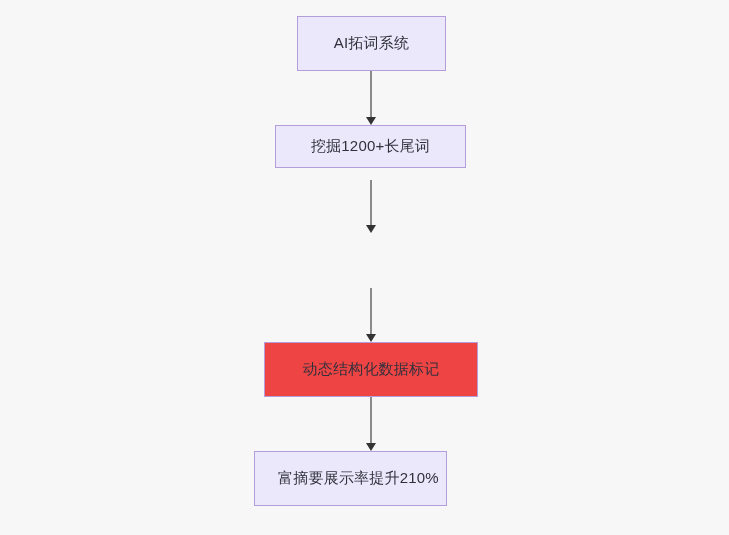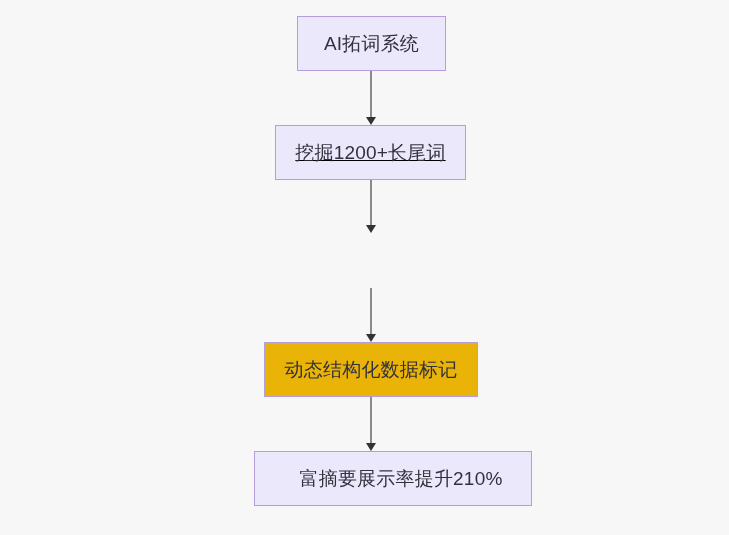--- a/index.html
+++ b/index.html
@@ -22,21 +22,21 @@
     position: absolute;
     box-sizing: border-box;
     background: #ebe8fc;
     border: 1.4px solid #b39ddb;
     display: flex;
     align-items: center;
     justify-content: center;
     text-align: center;
   }
   .node-label {
-    font-size: 19px;
+    font-size: 15px;
     line-height: 1.25;
     color: #31313c;
     letter-spacing: 0.2px;
     white-space: nowrap;
   }
   .edge {
     position: absolute;
     pointer-events: none;
   }
   .edge svg {
@@ -68,22 +68,22 @@
     </div>
     <div class="edge" style="left: 361px; top: 397px; width: 20px; height: 54px;">
       <svg width="20" height="54" viewBox="0 0 20 54">
         <line x1="10" y1="0" x2="10" y2="47" stroke="#666666" stroke-width="1.5"></line>
         <polygon points="10,54 5,46 15,46" fill="#333333"></polygon>
       </svg>
     </div>
     <div class="node" style="left: 297px; top: 16px; width: 149px; height: 55px; background: rgb(235, 232, 252); border-color: rgb(179, 157, 219);">
       <span class="node-label" style="color: rgb(49, 49, 60);">AI拓词系统</span>
     </div>
-    <div class="node" style="left: 275px; top: 125px; width: 191px; height: 55px; background: rgb(235, 232, 252); border-color: rgb(179, 157, 219); text-decoration: underline;">
+    <div class="node" style="left: 275px; top: 125px; width: 191px; height: 43px; background: rgb(235, 232, 252); border-color: rgb(179, 157, 219);">
       <span class="node-label" style="color: rgb(49, 49, 60);">挖掘1200+长尾词</span>
     </div>
-    <div class="node" style="left: 264px; top: 342px; width: 214px; height: 55px; background: #eab308; border-color: rgb(179, 157, 219);">
+    <div class="node" style="left: 264px; top: 342px; width: 214px; height: 55px; background: #ef4444; border-color: rgb(179, 157, 219);">
       <span class="node-label" style="color: rgb(49, 49, 60);">动态结构化数据标记</span>
     </div>
-    <div class="node" style="left: 254px; top: 451px; width: 278px; height: 55px; background: rgb(235, 232, 252); border-color: rgb(179, 157, 219); padding-left: 16px;">
+    <div class="node" style="left: 254px; top: 451px; width: 193px; height: 55px; background: rgb(235, 232, 252); border-color: rgb(179, 157, 219); padding-left: 16px;">
       <span class="node-label" style="color: rgb(49, 49, 60);">富摘要展示率提升210%</span>
     </div>
   </div>
 
 </body></html>

